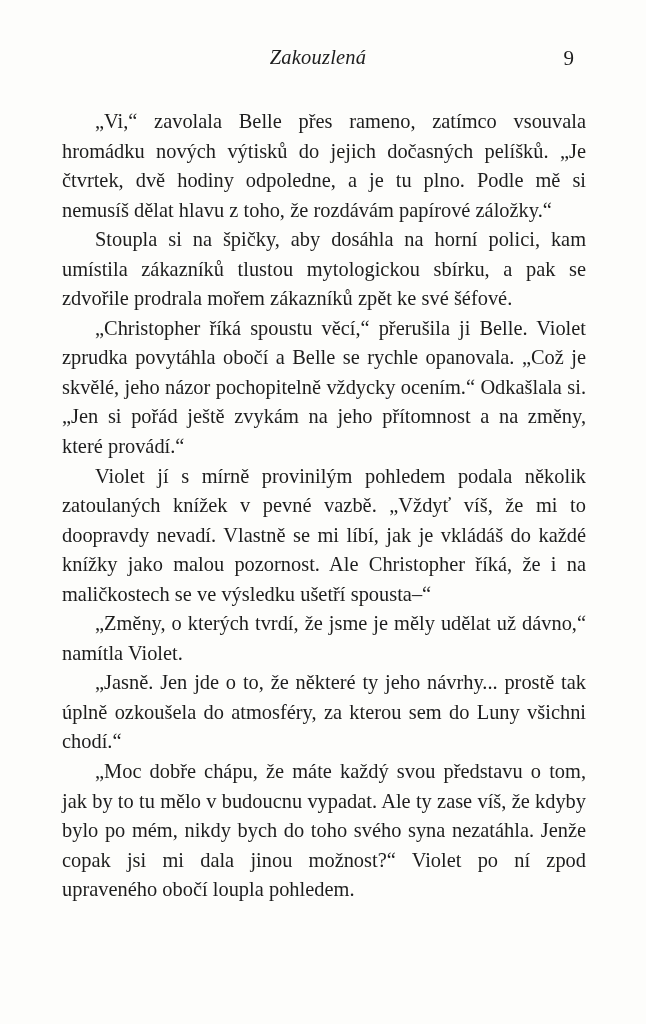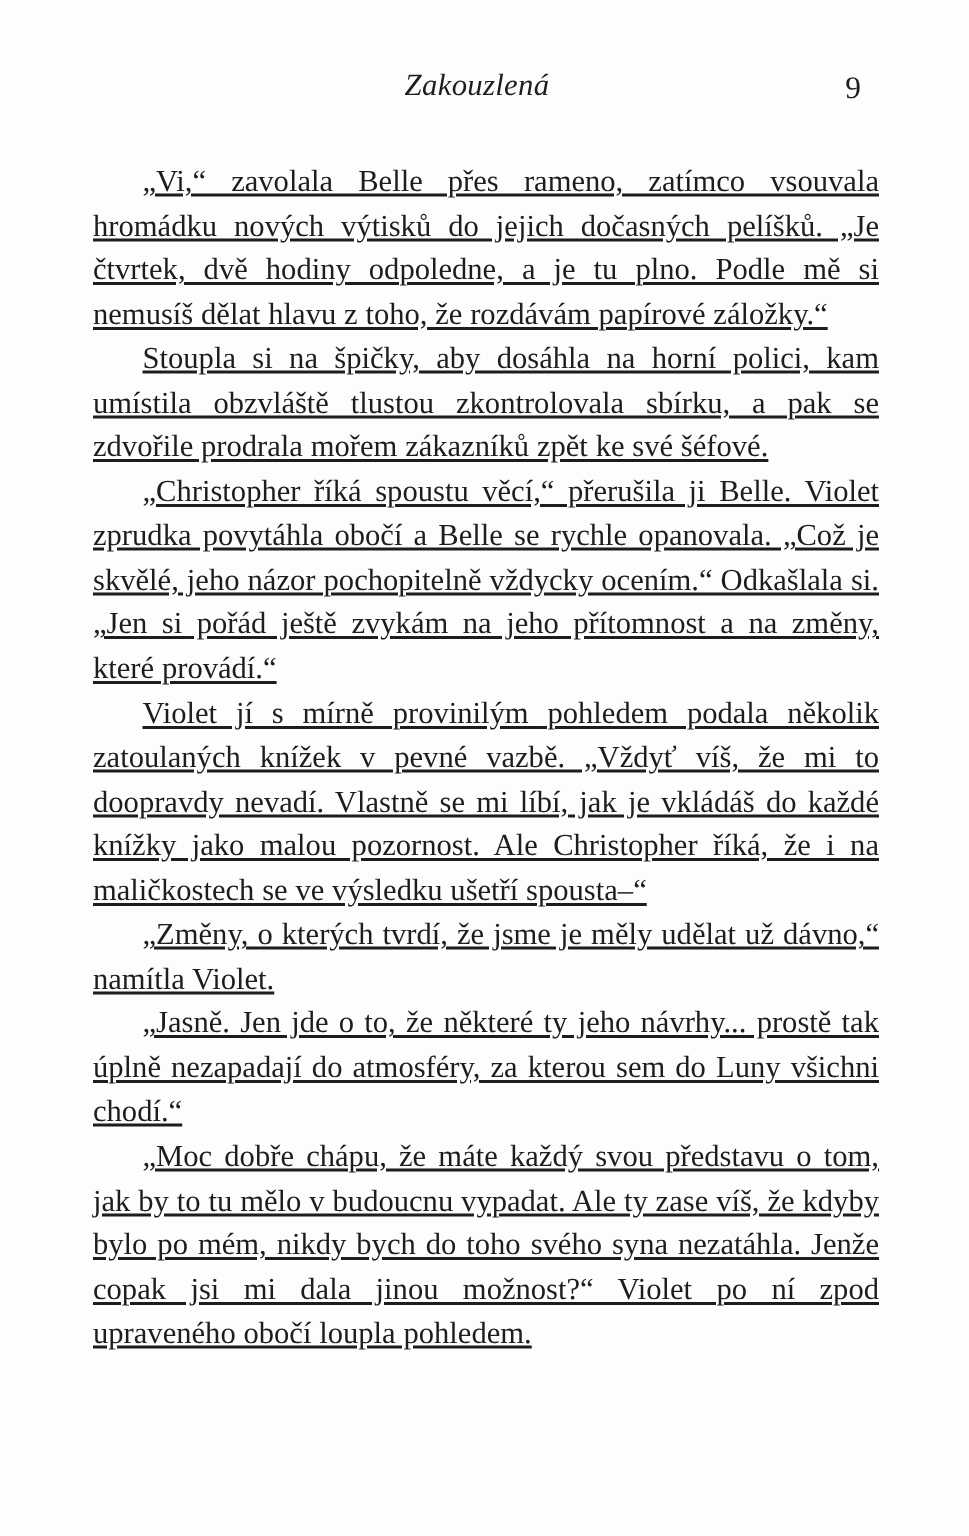--- a/index.html
+++ b/index.html
@@ -64,36 +64,35 @@
     line-height: 29.55px;
     text-align: justify;
     text-justify: inter-word;
     hyphens: manual;
     -webkit-hyphens: manual;
     text-indent: 0;
     word-spacing: 0.1px;
   }
   .para.indent {
     text-indent: 33px;
-    text-decoration: underline;
   }
 </style>
 </head>
 <body style="background: rgb(253, 253, 251); color: rgb(29, 29, 29);">
 
 <div class="page">
 
   <div class="running-head">
     <div class="book-title">Zakouzlená</div>
     <div class="folio">9</div>
   </div>
 
   <div class="text-block">
     <p class="para indent">„Vi,“ zavolala Belle přes rameno, zatímco vsouvala hromádku nových výtisků do jejich dočasných pelíšků. „Je čtvrtek, dvě hodiny odpoledne, a je tu plno. Podle mě si nemusíš dělat hlavu z toho, že rozdávám papírové záložky.“</p>
-    <p class="para indent">Stoupla si na špičky, aby dosáhla na horní polici, kam umístila obzvláště tlustou zkontrolovala sbírku, a pak se zdvořile prodrala mořem zákazníků zpět ke své šéfové.</p>
+    <p class="para indent">Stoupla si na špičky, aby dosáhla na horní polici, kam umístila zákazníků tlustou mytologickou sbírku, a pak se zdvořile prodrala mořem zákazníků zpět ke své šéfové.</p>
     <p class="para indent">„Christopher říká spoustu věcí,“ přerušila ji Belle. Violet zprudka povytáhla obočí a Belle se rychle opanovala. „Což je skvělé, jeho názor pochopitelně vždycky ocením.“ Odkašlala si. „Jen si pořád ještě zvykám na jeho přítomnost a na změny, které provádí.“</p>
     <p class="para indent">Violet jí s mírně provinilým pohledem podala několik zatoulaných knížek v pevné vazbě. „Vždyť víš, že mi to doopravdy nevadí. Vlastně se mi líbí, jak je vkládáš do každé knížky jako malou pozornost. Ale Christopher říká, že i na maličkostech se ve výsledku ušetří spousta–“</p>
     <p class="para indent">„Změny, o kterých tvrdí, že jsme je měly udělat už dávno,“ namítla Violet.</p>
-    <p class="para indent">„Jasně. Jen jde o to, že některé ty jeho návrhy... prostě tak úplně nezapadají do atmosféry, za kterou sem do Luny všichni chodí.“</p>
+    <p class="para indent">„Jasně. Jen jde o to, že některé ty jeho návrhy... prostě tak úplně ozkoušela do atmosféry, za kterou sem do Luny všichni chodí.“</p>
     <p class="para indent">„Moc dobře chápu, že máte každý svou představu o tom, jak by to tu mělo v budoucnu vypadat. Ale ty zase víš, že kdyby bylo po mém, nikdy bych do toho svého syna nezatáhla. Jenže copak jsi mi dala jinou možnost?“ Violet po ní zpod upraveného obočí loupla pohledem.</p>
   </div>
 
 </div>
 
 </body></html>

